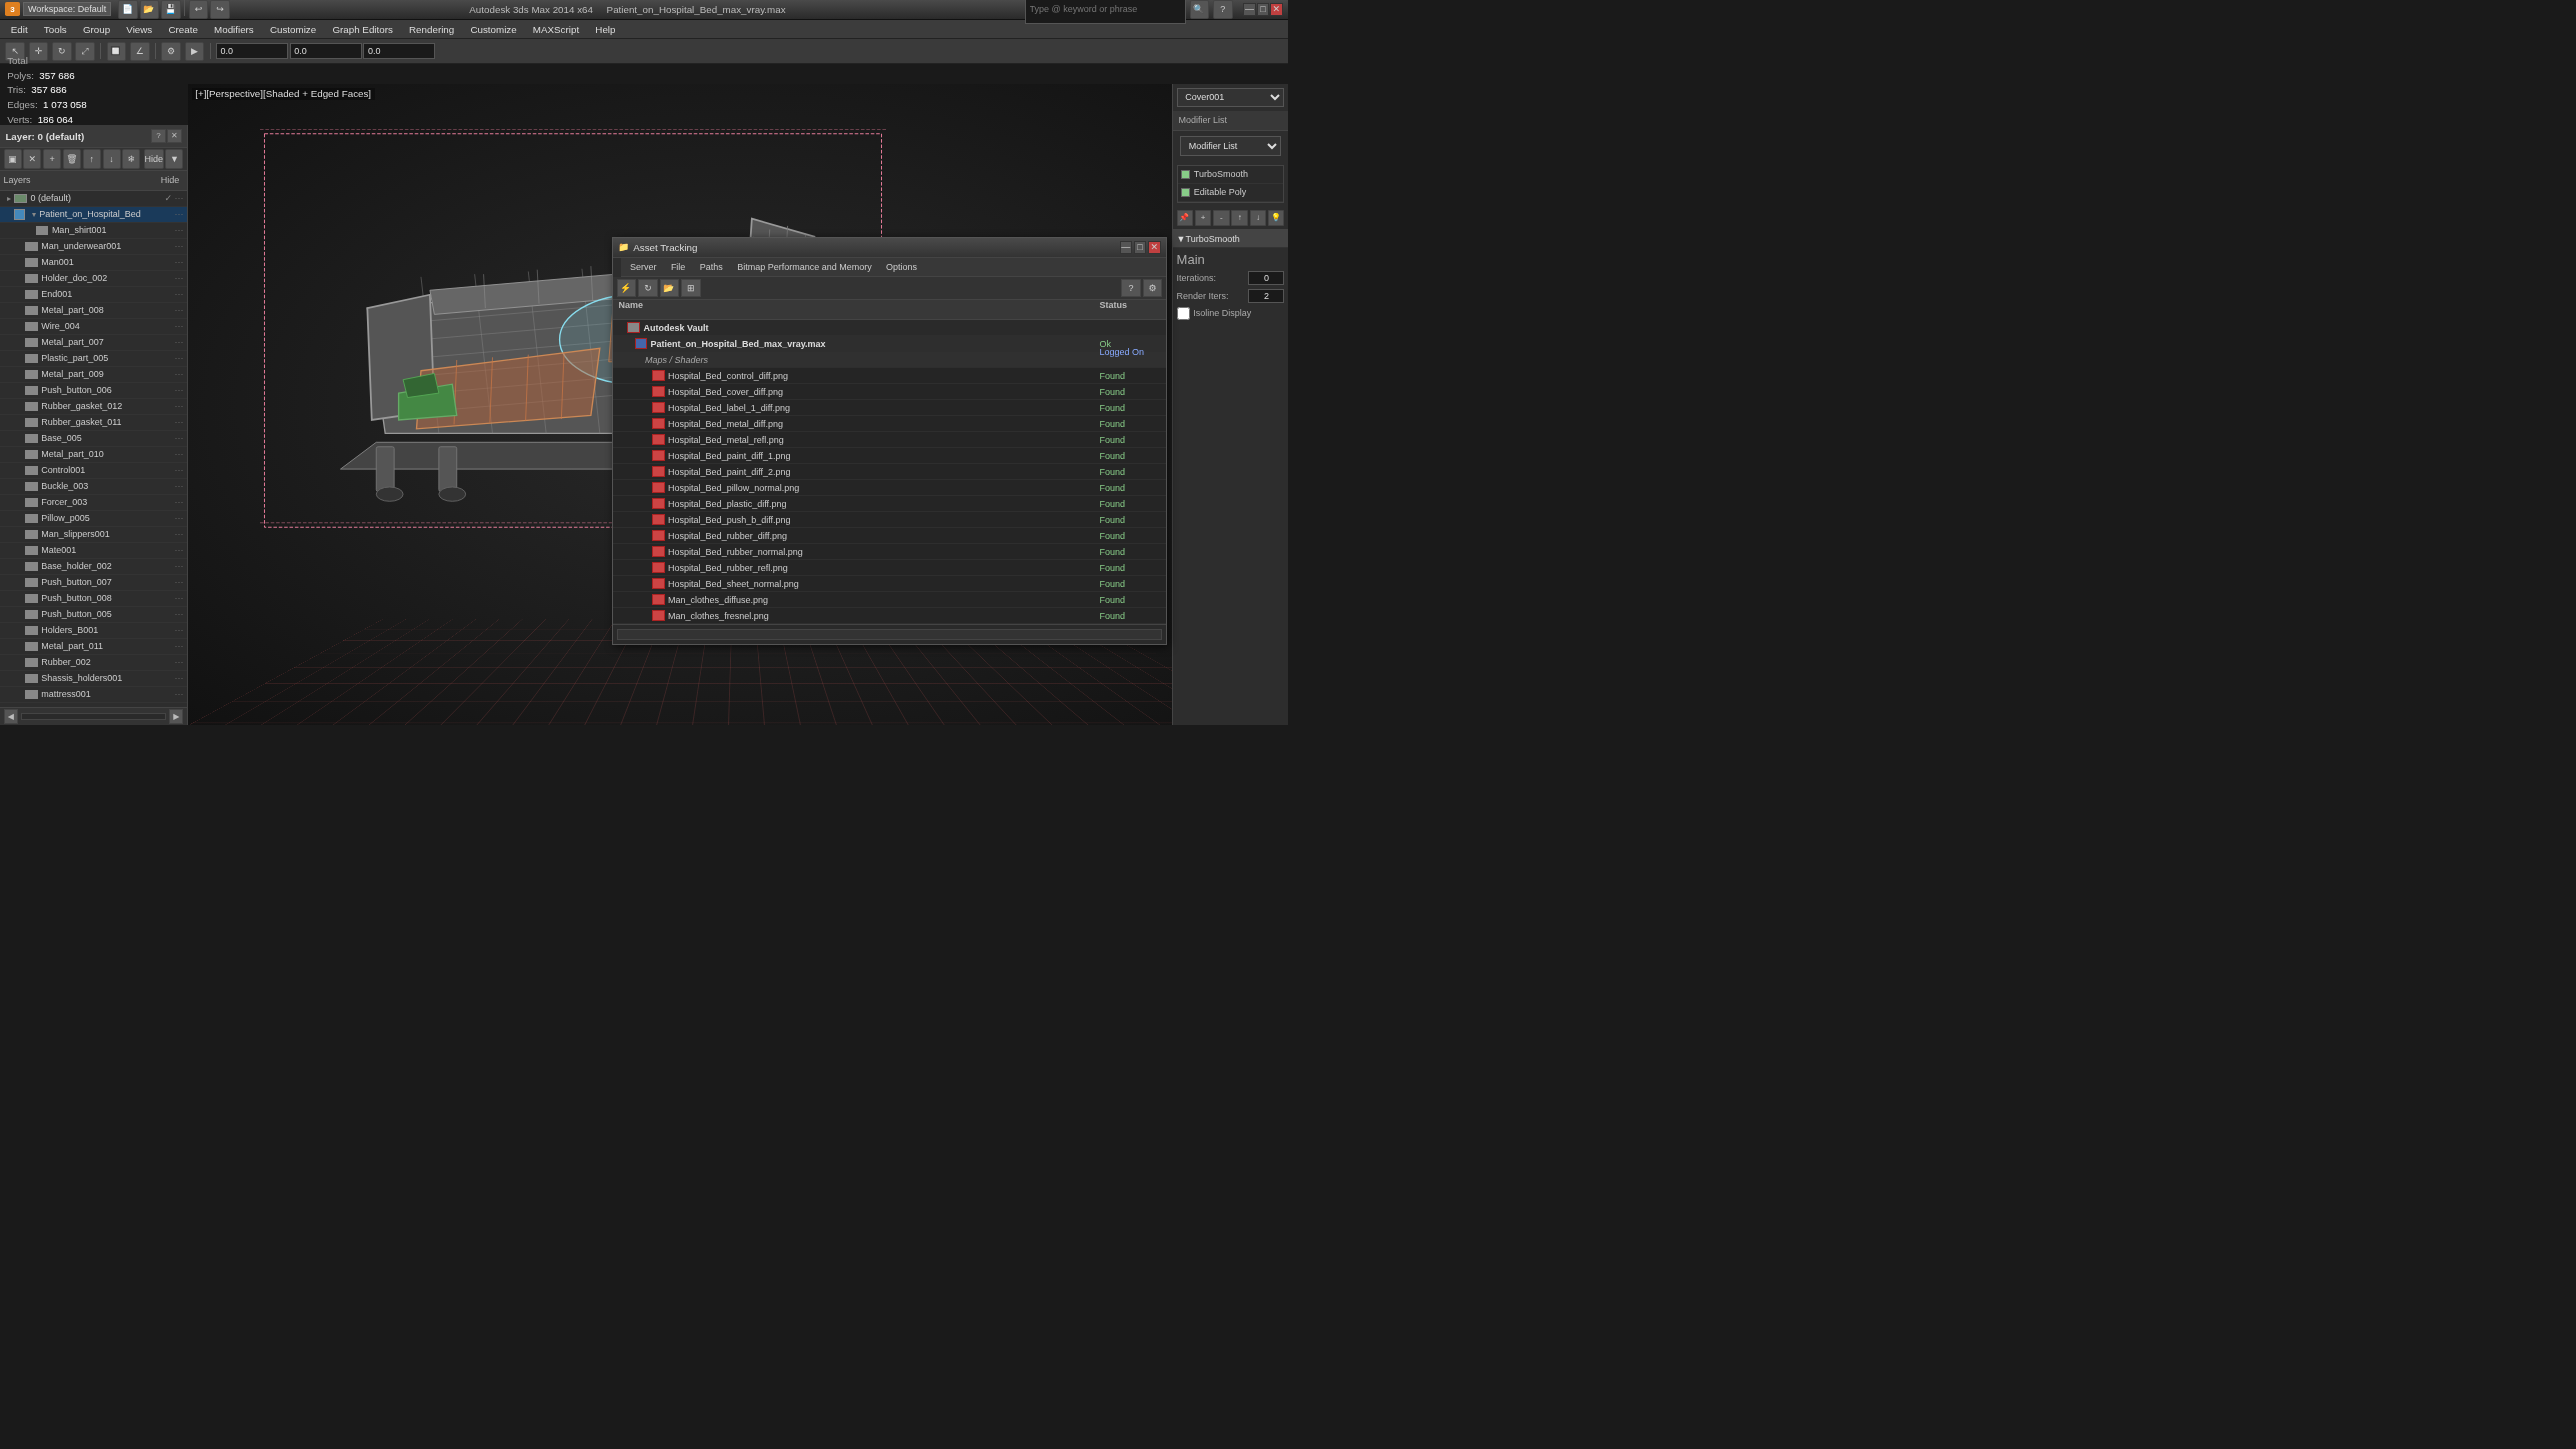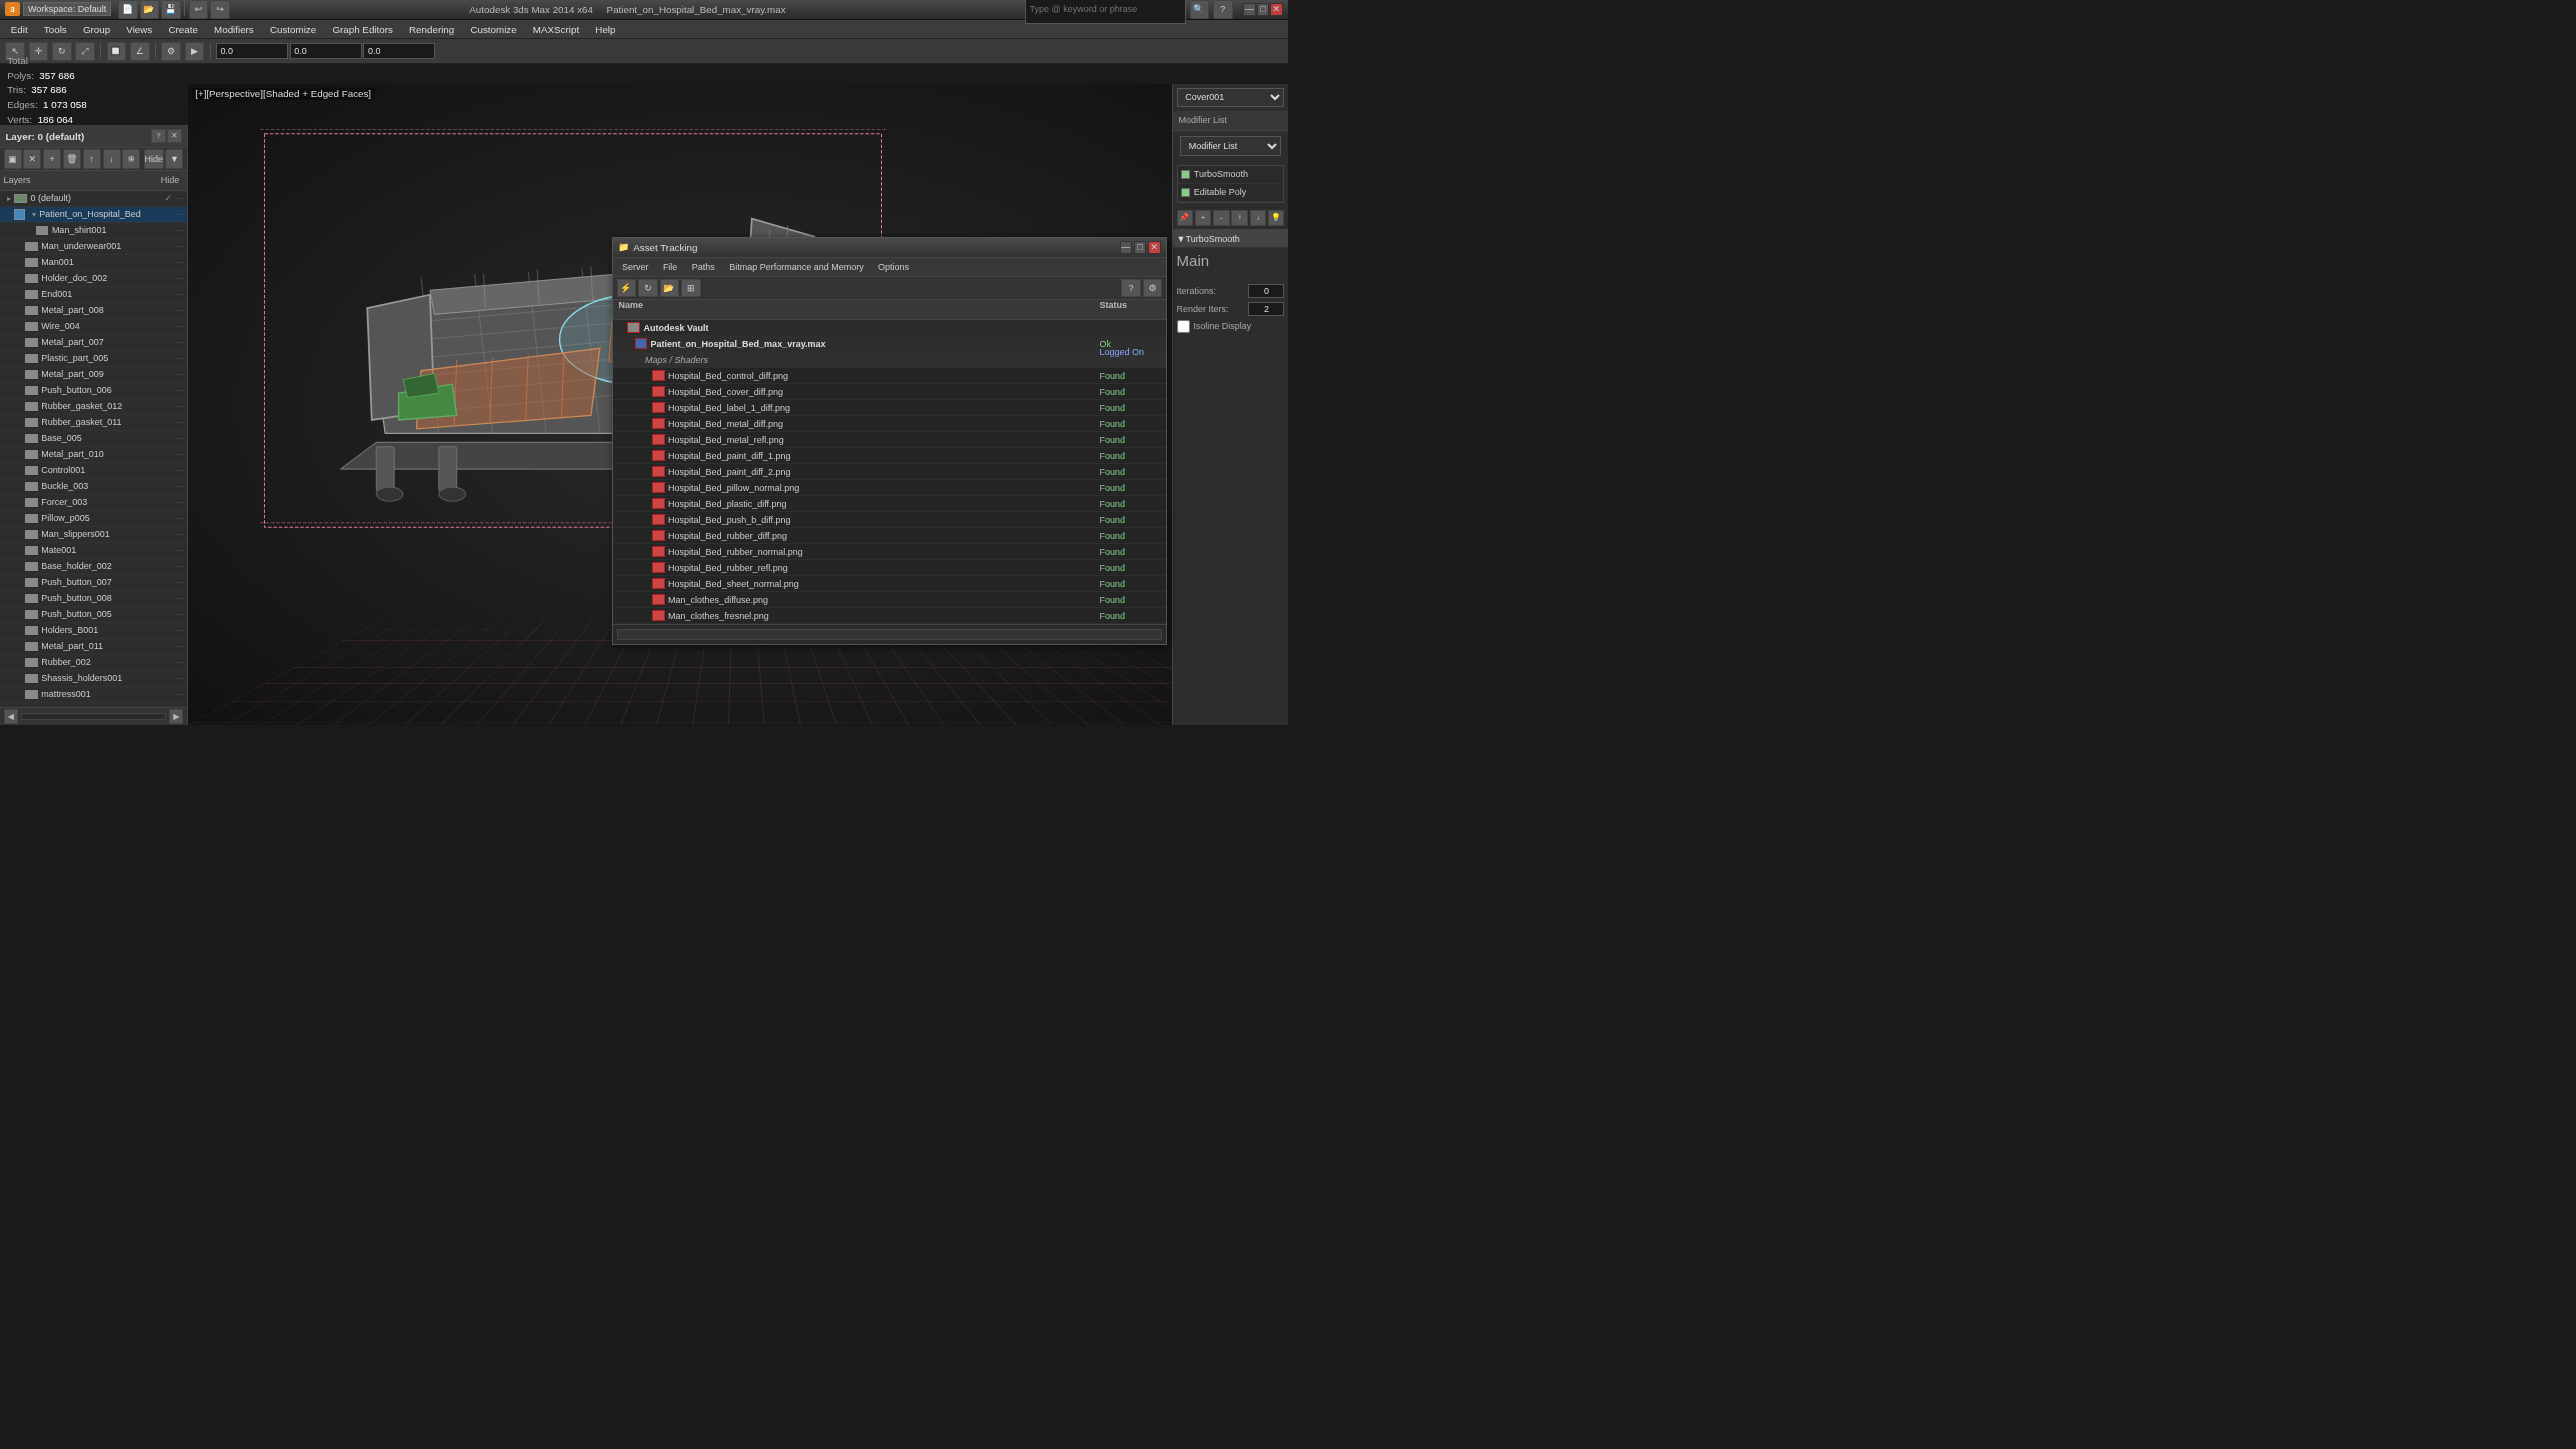--- a/index.html
+++ b/index.html
@@ -356,20 +356,21 @@
       border-bottom: 0.9px solid #444;
     }
     #asset-tracking-menu {
       height: 19.7px;
       background: #383838;
       display: flex;
       align-items: center;
       padding: 0 3.6px;
       gap: 3.6px;
       border-bottom: 0.9px solid #444;
+      margin-left: 8px;
     }
     .at-menu-item {
       font-size: 9px;
       color: #ccc;
       padding: 1.8px 5.4px;
       cursor: pointer;
     }
     #asset-tracking-toolbar {
       height: 23px;
       background: #333;
@@ -906,21 +907,21 @@
     <div class="mod-icon-btn">↑</div>
     <div class="mod-icon-btn">↓</div>
     <div class="mod-icon-btn">💡</div>
   </div>
 
   <div class="turbos-header">
     <span>▼</span>
     <span>TurboSmooth</span>
   </div>
   <div class="turbos-content">
-    <div style="font-size:15px;color:#aaa;margin-bottom:15px;">Main</div>
+    <div style="font-size:13px;color:#aaa;margin-bottom:4px;">Main</div>
     <div class="turbos-row">
       <span class="turbos-label">Iterations:</span>
       <div class="turbos-spinner">0</div>
     </div>
     <div class="turbos-row">
       <span class="turbos-label">Render Iters:</span>
       <div class="turbos-spinner">2</div>
     </div>
     <div class="turbos-checkbox">
       <input type="checkbox" style="">

